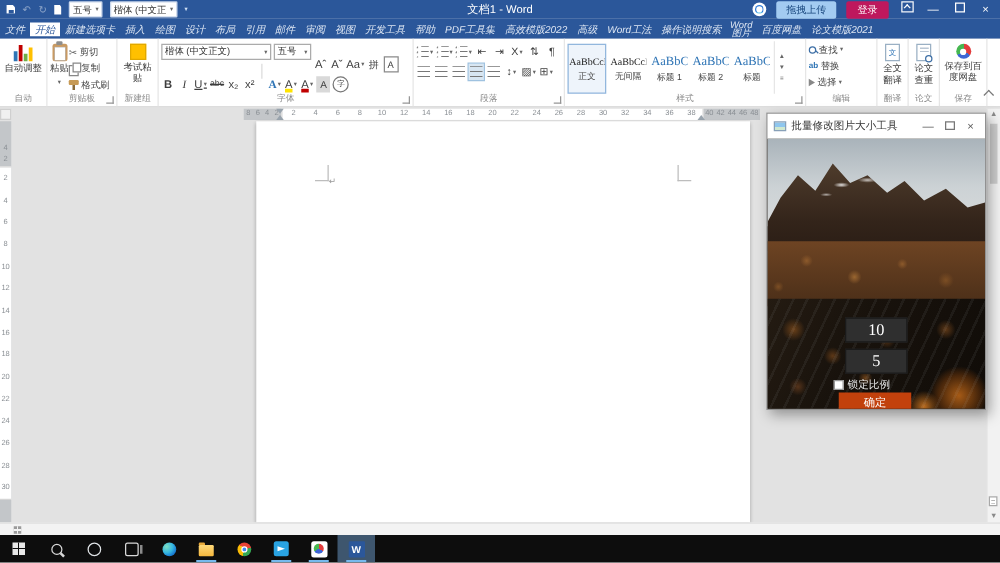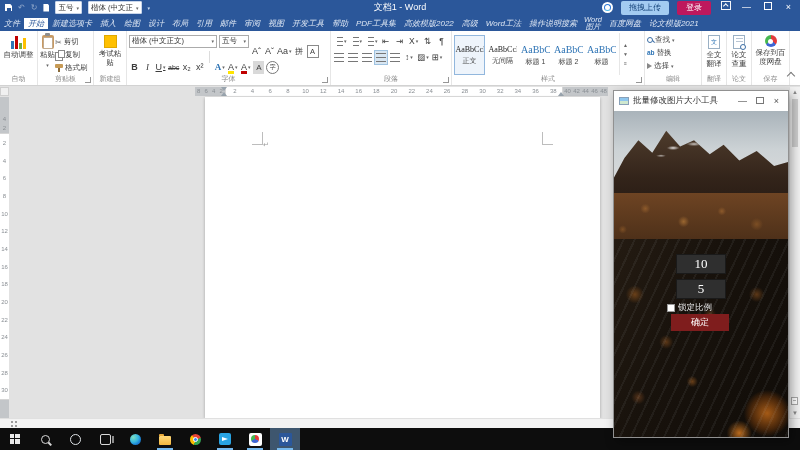--- a/index.html
+++ b/index.html
@@ -147,38 +147,38 @@
   .vscroll{position:absolute;right:0;top:87px;width:11px;height:331px;background:#f2f2f2;border-left:1px solid #e0e0e0;box-sizing:border-box;}
   .sb-up{position:absolute;top:1px;left:0;right:0;text-align:center;font-size:6px;color:#8a8a8a;line-height:8px;}
   .sb-thumb{position:absolute;top:12px;left:2px;width:6px;height:48px;background:#cdcdcd;}
   .sb-page{position:absolute;bottom:13px;left:1px;width:7px;height:8px;border:1px solid #a8a8a8;background:#fff;box-sizing:border-box;}
   .sb-page::after{content:"";position:absolute;left:1px;top:1.5px;right:1px;height:3px;background-image:repeating-linear-gradient(180deg,#b5b5b5 0 1px,transparent 1px 2.5px);}
   .sb-down{position:absolute;bottom:1px;left:0;right:0;text-align:center;font-size:6px;color:#8a8a8a;line-height:8px;}
   .statusbar{position:absolute;left:0;top:418px;right:0;height:10px;background:#f3f3f3;border-top:1px solid #e0e0e0;box-sizing:border-box;}
   .st-ico{position:absolute;left:11px;top:2px;width:6px;height:6px;background:linear-gradient(90deg,transparent 0 40%,#f3f3f3 40% 60%,transparent 60% 100%),linear-gradient(180deg,transparent 0 40%,#f3f3f3 40% 60%,transparent 60% 100%),#9a9a9a;}
 
   
-  .dialog{position:absolute;left:613px;top:90px;width:176px;height:348px;background:#fff;border:1px solid #919191;box-shadow:3px 4px 10px rgba(0,0,0,.35);box-sizing:border-box;z-index:5;}
+  .dialog{position:absolute;left:613px;top:90px;width:176px;height:238px;background:#fff;border:1px solid #919191;box-shadow:3px 4px 10px rgba(0,0,0,.35);box-sizing:border-box;z-index:5;}
   .dlg-title{height:20px;display:flex;align-items:center;gap:4px;padding:0 5px;font-size:8.5px;color:#333;white-space:nowrap;overflow:hidden;}
   .ic-imgfile{flex:0 0 auto;width:10px;height:8px;border:1px solid #88a0b8;background:linear-gradient(180deg,#8ec6ee 55%,#cfe8cf 55%);box-sizing:border-box;}
   .dlg-title-text{flex:1;overflow:hidden;}
   .dlg-btn{flex:0 0 auto;width:13px;text-align:center;color:#555;font-size:9px;}
   .dlg-photo{position:absolute;left:0;top:20px;right:0;bottom:0;overflow:hidden;background:#1a140e;}
   .ph-sky{position:absolute;left:0;right:0;top:0;height:70px;background:linear-gradient(180deg,#a9b3ba,#ccd2d5 55%,#d8dadb);}
   .ph-mtn{position:absolute;left:0;right:0;top:12px;height:78px;background:linear-gradient(180deg,#53402f,#33241a 70%,#2a1d15);clip-path:polygon(0 70%,6% 45%,14% 22%,22% 38%,30% 10%,38% 30%,46% 22%,55% 40%,63% 28%,72% 48%,82% 36%,92% 55%,100% 50%,100% 100%,0 100%);}
   .ph-snow{position:absolute;left:0;right:0;top:12px;height:78px;background:radial-gradient(ellipse 9px 3px at 34% 32%,rgba(255,255,255,.85),transparent 70%),radial-gradient(ellipse 11px 3px at 46% 27%,rgba(255,255,255,.7),transparent 70%),radial-gradient(ellipse 7px 2px at 27% 42%,rgba(255,255,255,.6),transparent 70%);clip-path:polygon(0 70%,6% 45%,14% 22%,22% 38%,30% 10%,38% 30%,46% 22%,55% 40%,63% 28%,72% 48%,82% 36%,92% 55%,100% 50%,100% 100%,0 100%);}
   .ph-hill{position:absolute;left:0;right:0;top:82px;height:52px;background:radial-gradient(circle 7px at 18% 30%,#8d5a2b,transparent 70%),radial-gradient(circle 8px at 40% 55%,#9a6630,transparent 70%),radial-gradient(circle 6px at 62% 35%,#8d5a2b,transparent 70%),radial-gradient(circle 9px at 82% 60%,#7c4e24,transparent 70%),radial-gradient(circle 6px at 5% 70%,#7c4e24,transparent 70%),linear-gradient(180deg,#6e4423,#4a2e18);}
   .ph-water{position:absolute;left:0;right:0;top:128px;bottom:0;background:radial-gradient(circle 30px at 88% 88%,#a55a16,rgba(120,60,12,.5) 55%,transparent 78%),radial-gradient(circle 18px at 72% 98%,#b96a1d,transparent 70%),radial-gradient(circle 13px at 12% 28%,#6a4019,transparent 70%),radial-gradient(circle 10px at 30% 52%,#5d3817,transparent 70%),radial-gradient(circle 9px at 55% 38%,#4e2f14,transparent 70%),radial-gradient(circle 11px at 82% 28%,#5d3817,transparent 70%),radial-gradient(circle 8px at 45% 72%,#6a4019,transparent 70%),radial-gradient(circle 10px at 14% 80%,#55331a,transparent 70%),linear-gradient(115deg,#241b12 0%,#18120c 40%,#100c08 100%);}
   .ph-water::before{content:"";position:absolute;inset:0;background:repeating-linear-gradient(115deg,transparent 0 8px,rgba(190,200,205,.07) 8px 10px);}
   .dlg-input{position:absolute;left:62px;width:50px;height:20px;background:#2f2f2f;border:1px solid #1a1a1a;color:#fff;text-align:center;font-family:"Liberation Serif",serif;font-size:13px;box-sizing:border-box;padding:0;}
   .dlg-input.w{top:143px;}
   .dlg-input.h{top:168px;}
   .dlg-check{position:absolute;left:53px;top:191px;display:flex;align-items:center;gap:3px;color:#f0f0f0;font-size:8.5px;text-shadow:0 1px 1px rgba(0,0,0,.6);}
   .cb{width:8px;height:8px;background:#fff;border:1px solid #999;display:inline-block;box-sizing:border-box;}
-  .dlg-ok{position:absolute;left:57px;top:203px;width:58px;height:17px;background:#7f1d1d;border:none;color:#fff;font-size:9px;font-family:"Liberation Sans",sans-serif;padding:0;}
+  .dlg-ok{position:absolute;left:57px;top:203px;width:58px;height:17px;background:#c2410c;border:none;color:#fff;font-size:9px;font-family:"Liberation Sans",sans-serif;padding:0;}
 
   
   .taskbar{position:absolute;left:0;top:428px;right:0;height:22px;background:#0d0d0d;display:flex;align-items:stretch;}
   .tb-item{width:30px;display:flex;align-items:center;justify-content:center;position:relative;flex:0 0 auto;}
   .tb-item.running::after{content:"";position:absolute;bottom:0;left:7px;right:7px;height:2px;background:#76b9ed;}
   .tb-item.active{background:#3e566e;}
   .ico-start{width:10px;height:10px;background:linear-gradient(90deg,transparent 0 45%,#0d0d0d 45% 55%,transparent 55% 100%),linear-gradient(180deg,transparent 0 45%,#0d0d0d 45% 55%,transparent 55% 100%),#e8e8e8;}
   .ico-search{width:7px;height:7px;border:1.5px solid #d8d8d8;border-radius:50%;position:relative;box-sizing:content-box;}
   .ico-search::after{content:"";position:absolute;width:4px;height:1.5px;background:#d8d8d8;transform:rotate(45deg);right:-3.5px;bottom:-2px;}
   .ico-cortana{width:9px;height:9px;border:1.5px solid #dfe3e6;border-radius:50%;}

